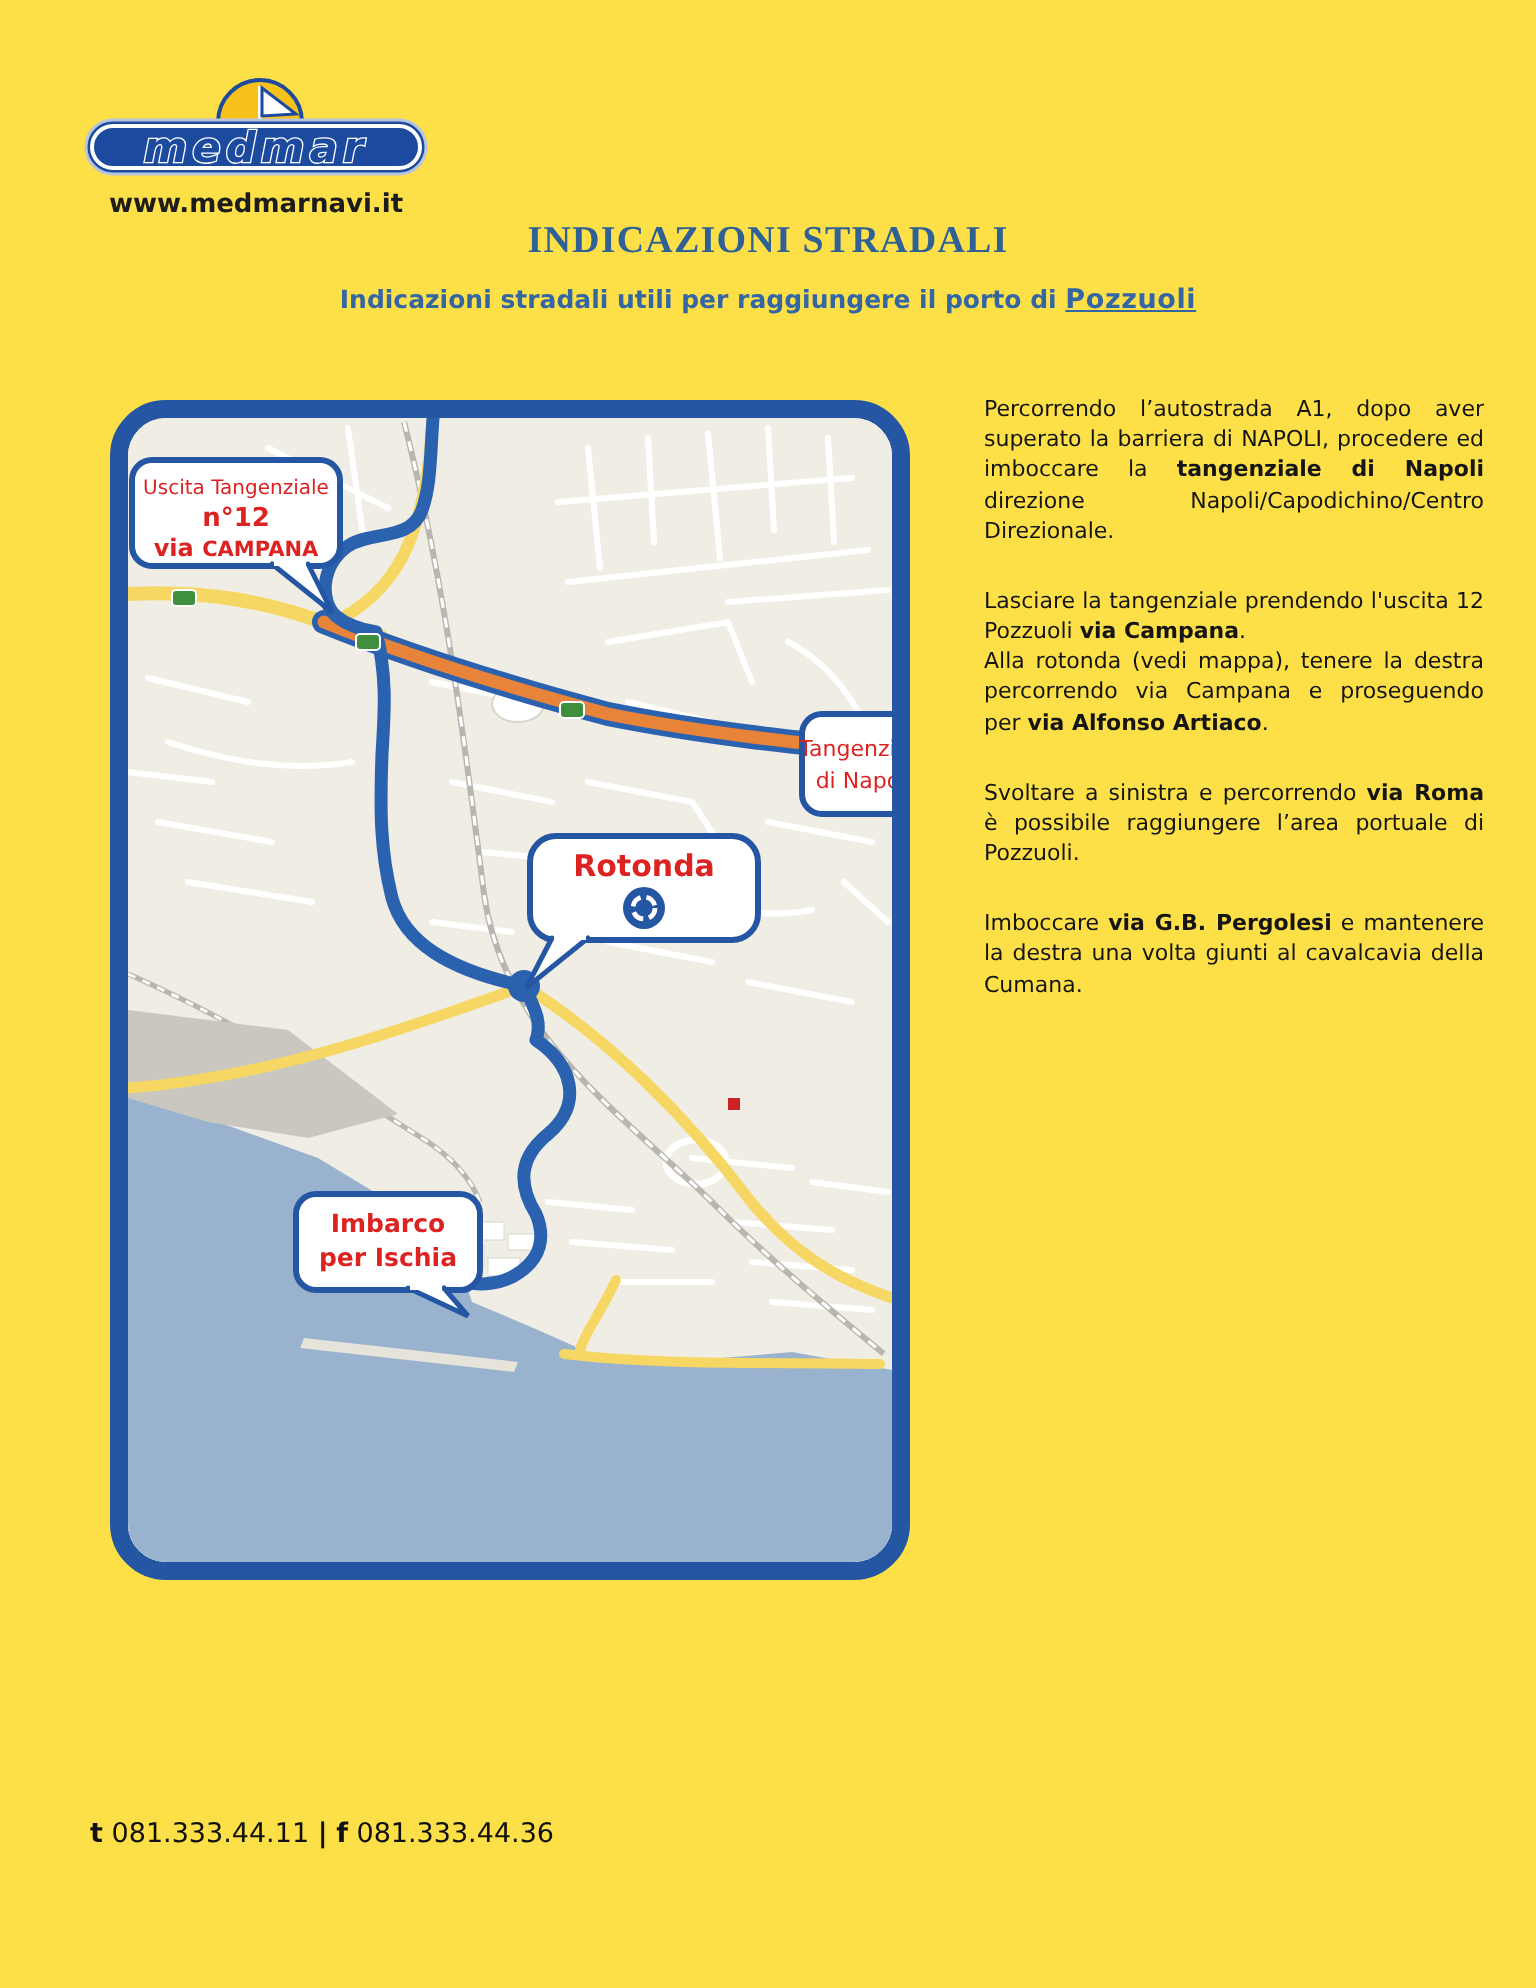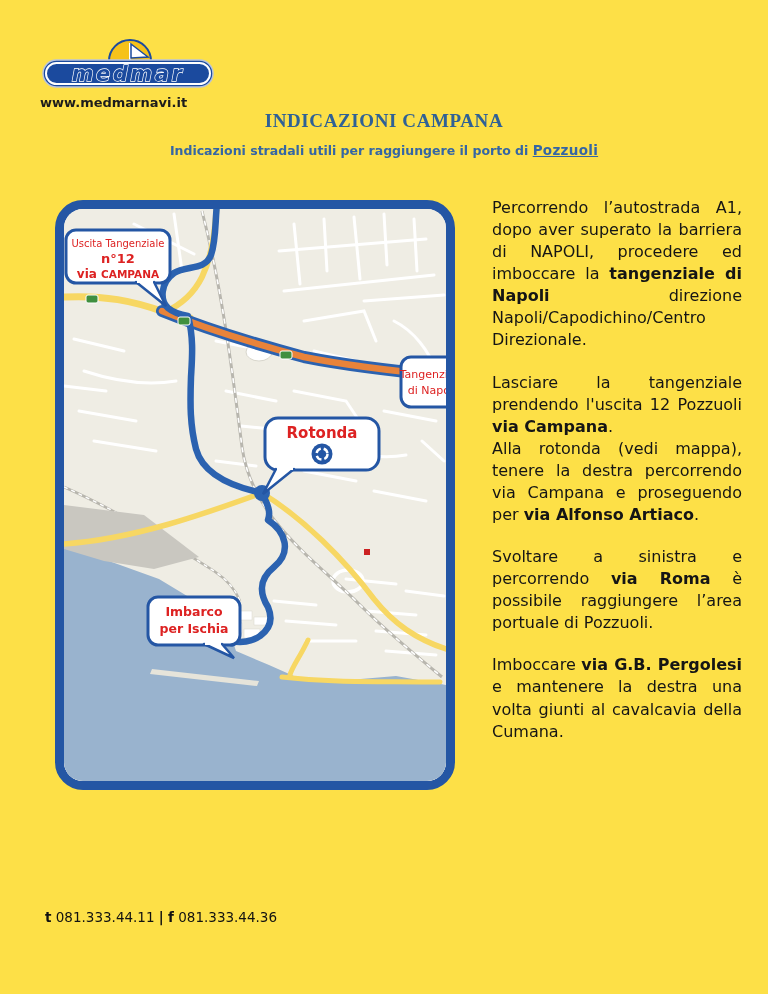--- a/index.html
+++ b/index.html
@@ -1,39 +1,39 @@
 <!DOCTYPE html>
 <html><head>
 <meta charset="utf-8">
 <style>
   html,body{margin:0;padding:0;background:#ffffff;}
   .page{position:relative;width:768px;height:994px;background:#fde047;overflow:hidden;
         font-family:"DejaVu Sans","Liberation Sans",sans-serif;color:#1a1a1a;}
 
   
   .logo{position:absolute;left:40px;top:34px;width:176px;}
-  .logo-url{text-align:left;font-size:13px;font-weight:bold;color:#1c1c1c;margin-top:1px;}
+  .logo-url{text-align:center;font-size:13px;font-weight:bold;color:#1c1c1c;margin-top:1px;}
 
   
   .title{position:absolute;left:0;top:110px;width:768px;text-align:center;
          font-family:"Liberation Serif","DejaVu Serif",serif;font-weight:bold;
          font-size:19px;letter-spacing:.6px;color:#2f6196;}
   .subtitle{position:absolute;left:0;top:142px;width:768px;text-align:center;
             font-weight:bold;font-size:12.5px;color:#3566a4;}
   .subtitle .hl{font-size:13.5px;font-weight:bold;text-decoration:underline;letter-spacing:.3px;}
 
   
   .map-frame{position:absolute;left:55px;top:200px;width:400px;height:590px;
              box-sizing:border-box;border:9px solid #2456a4;border-radius:28px;
              overflow:hidden;background:#efede4;}
   .map-frame svg{display:block;}
 
   
   .directions{position:absolute;left:492px;top:197px;width:250px;
-              font-size:16px;line-height:1.38;text-align:justify;color:#151515;}
+              font-size:11px;line-height:1.38;text-align:justify;color:#151515;}
   .directions p{margin:0 0 20px 0;}
   .directions .b{font-weight:bold;}
 
   
   .footer{position:absolute;left:45px;top:907px;font-size:13.5px;line-height:1.5;color:#111;}
   .footer .b{font-weight:bold;}
 
   svg text{font-family:"DejaVu Sans","Liberation Sans",sans-serif;}
 </style>
 </head>
@@ -46,21 +46,21 @@
       <circle cx="90" cy="27" r="21" fill="#f6c21a" stroke="#1b4a9e" stroke-width="2"></circle>
       <line x1="90" y1="9" x2="90" y2="27" stroke="#ffffff" stroke-width="2"></line>
       <polygon points="91,10 108,23 91,24" fill="#ffffff" stroke="#1b4a9e" stroke-width="1.5"></polygon>
       <rect x="3" y="26" width="170" height="27" rx="13.5" fill="#1b4a9e" stroke="#b9c4dd" stroke-width="1.5"></rect>
       <rect x="6" y="29" width="164" height="21" rx="10.5" fill="none" stroke="#ffffff" stroke-width="2"></rect>
       <text x="88" y="47" text-anchor="middle" font-size="21" font-weight="bold" font-style="italic" letter-spacing="2.5" fill="#1b4a9e" stroke="#ffffff" stroke-width="1.3" paint-order="stroke">medmar</text>
     </svg>
     <div class="logo-url">www.medmarnavi.it</div>
   </div>
 
-  <div class="title">INDICAZIONI CAMPANA</div>
+  <div class="title">INDICAZIONI STRADALI</div>
   <div class="subtitle"><span>Indicazioni stradali utili per raggiungere il porto di </span><span class="hl">Pozzuoli</span></div>
 
   <div class="map-frame">
     <svg width="382" height="572" viewBox="0 0 382 572">
 
       <rect x="0" y="0" width="382" height="572" fill="#efede4"></rect>
 
       <g stroke="#ffffff" stroke-width="3" fill="none" stroke-linecap="round">
         <path d="M230,15 L236,75"></path>
           <path d="M260,10 L263,62"></path>

